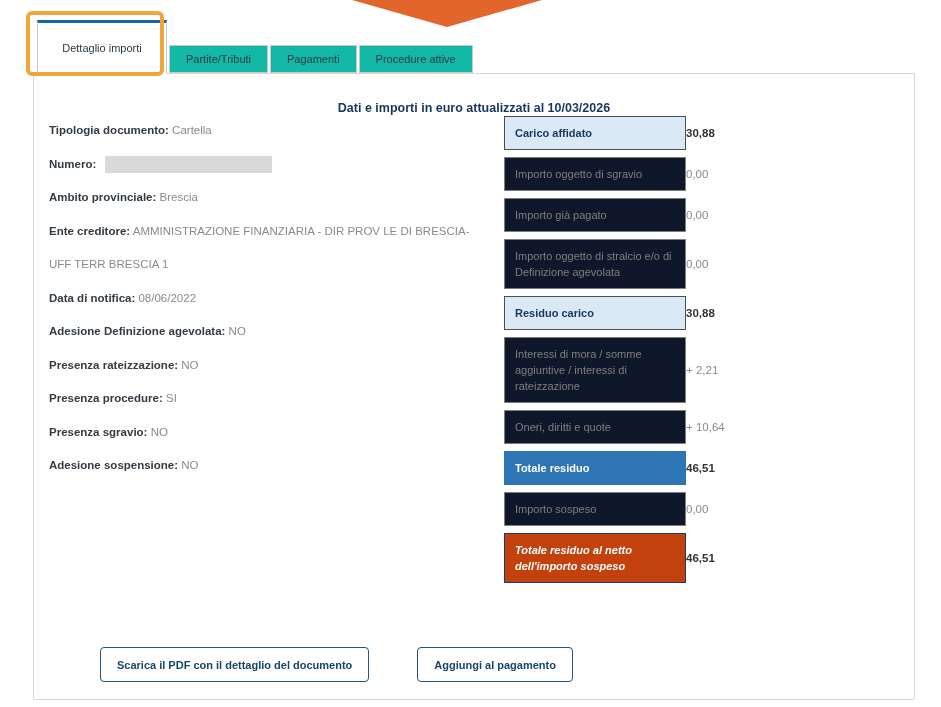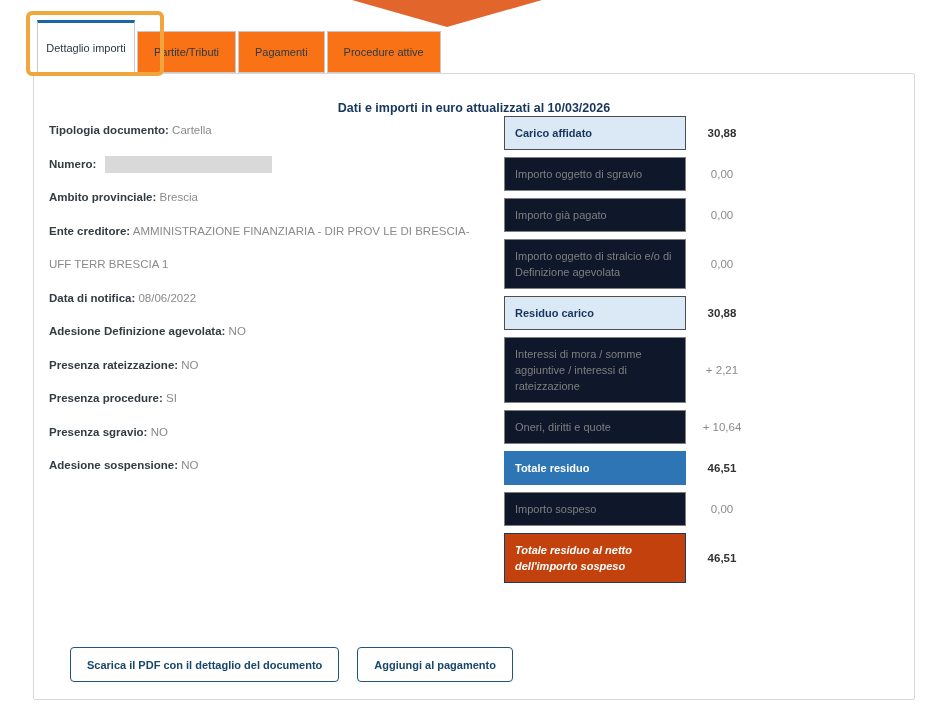--- a/index.html
+++ b/index.html
@@ -5,25 +5,25 @@
   * { margin:0; padding:0; box-sizing:border-box; }
   html,body { width:941px; height:707px; background:#ffffff;
     font-family:"Liberation Sans", sans-serif; overflow:hidden; position:relative; }
 
   
   .orange-arrow { position:absolute; left:352px; top:0; width:190px; height:27px;
     background:#e2662c; clip-path:polygon(0 0,100% 0,50% 100%); }
 
   
   .tabbar { position:absolute; left:37px; top:20px; display:flex; align-items:flex-end; z-index:3; }
-  .tab { background:#f97316; border:1px solid #c9c9c9; height:42px; padding:0 16px;
+  .tab { background:#14b8a6; border:1px solid #c9c9c9; height:28px; padding:0 16px;
     display:flex; align-items:center; font-size:11px; color:#2b3a46; margin-right:2px;
     white-space:nowrap; cursor:pointer; }
   .tab.active { background:#ffffff; height:54px; border-top:3px solid #1766a6;
-    border-bottom:1px solid #ffffff; position:relative; z-index:4; width:98px;
+    border-bottom:1px solid #ffffff; position:relative; z-index:4; width:130px;
     justify-content:center; padding:0 17px; margin-bottom:-1px; }
   .tab-highlight { position:absolute; left:26px; top:11px; width:138px; height:65px;
     border:4px solid #f0a63c; border-radius:6px; z-index:6; pointer-events:none; }
 
   
   .panel { position:absolute; left:33px; top:73px; width:882px; height:627px;
     background:#ffffff; border:1px solid #d8d8d8; border-radius:2px; }
   .panel-title { text-align:center; margin-top:27px; font-size:12.5px; font-weight:bold;
     color:#17365d; }
 
@@ -40,32 +40,32 @@
     display:flex; flex-direction:column; gap:7px; }
   .amount-row { display:flex; align-items:center; }
   .amount-box { width:182px; border:1px solid #7f7f7f; background:#0f172a;
     padding:8px 10px; font-size:11px; line-height:16px; color:#7f7f7f; }
   .amount-row.lightblue .amount-box { background:#dbe8f5; border-color:#4d4d4d;
     color:#17365d; font-weight:bold; }
   .amount-row.blue .amount-box { background:#2e75b6; border-color:#2e75b6;
     color:#ffffff; font-weight:bold; }
   .amount-row.navy .amount-box { background:#c2410c; border-color:#1f3864;
     color:#ffffff; font-weight:bold;font-style:italic; }
-  .amount-value { width:72px; text-align:center; font-size:11.5px; color:#8a8a8a;
+  .amount-value { width:72px; text-align:left; font-size:11.5px; color:#8a8a8a;
     white-space:nowrap; }
   .amount-row.lightblue .amount-value,
   .amount-row.blue .amount-value,
   .amount-row.navy .amount-value { color:#333333; font-weight:bold; }
 
   
   .btn-row { position:absolute; left:36px; top:573px; display:flex; gap:18px; }
   .btn { background:#ffffff; border:1px solid #24537b; border-radius:4px; height:35px;
     padding:0 16px; font-size:11px; font-weight:bold; color:#17466b;
     display:flex; align-items:center; cursor:pointer;
-    font-family:"Liberation Sans", sans-serif; }
+    font-family:"Liberation Sans", sans-serif;margin-left:30px; }
 </style>
 </head>
 <body>
 
 <div class="orange-arrow"></div>
 <div class="tab-highlight"></div>
 
 <div class="tabbar">
   <div class="tab active">Dettaglio importi</div>
   <div class="tab">Partite/Tributi</div>

